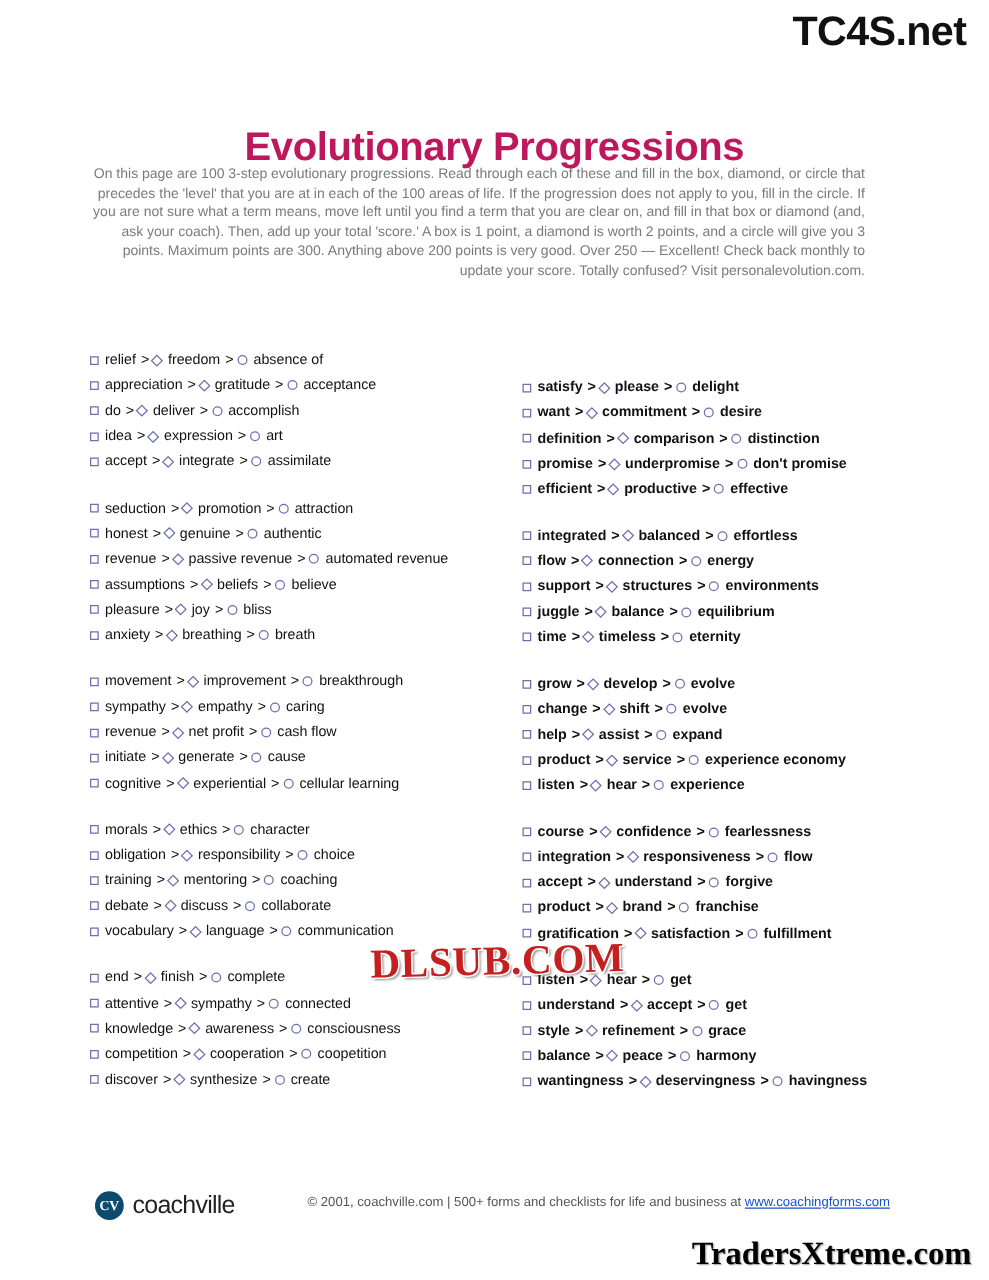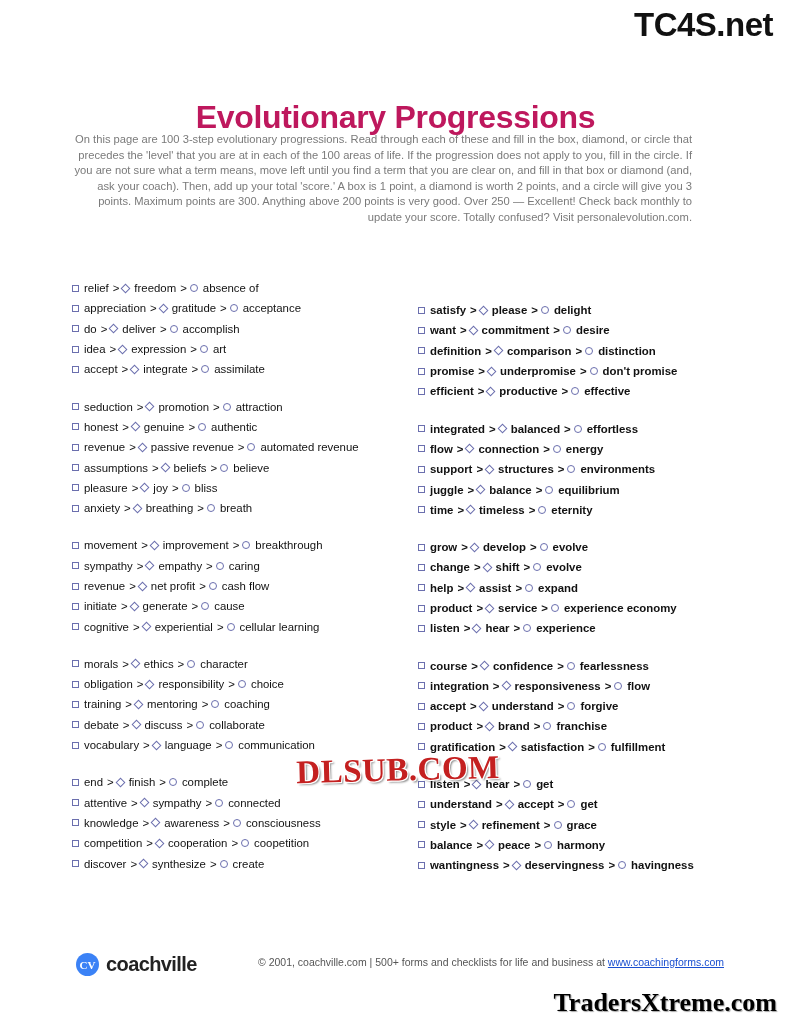--- a/index.html
+++ b/index.html
@@ -105,43 +105,42 @@
   .footer-logo {
     position: absolute;
     left: 76px;
     bottom: 48px;
     display: flex;
     align-items: center;
   }
   .cv-badge {
     width: 23px; height: 23px;
     border-radius: 50%;
-    background: #3b82f6;
+    background: #0c4a6e;
     color: #ffffff;
     font-size: 11px;
     font-weight: bold;
     display: flex;
     align-items: center;
     justify-content: center;
     margin-right: 7px;
     font-family: "Liberation Serif", serif;
   }
   .cv-word {
     font-size: 20px;
-    font-weight: bold;
+    font-weight: normal;
     color: #222222;
     letter-spacing: -0.6px;
   }
   .footer-text {
     position: absolute;
     left: 246px;
     bottom: 56px;
     font-size: 10.5px;
     color: #555555;
-    margin-left: 12px;
   }
   .footer-text a {
     color: #1a4fd0;
     text-decoration: underline;
   }
   .watermark-center {
     position: absolute;
     left: 398px;
     top: 770px;
     transform: translate(-50%, -50%) rotate(-1.5deg);

